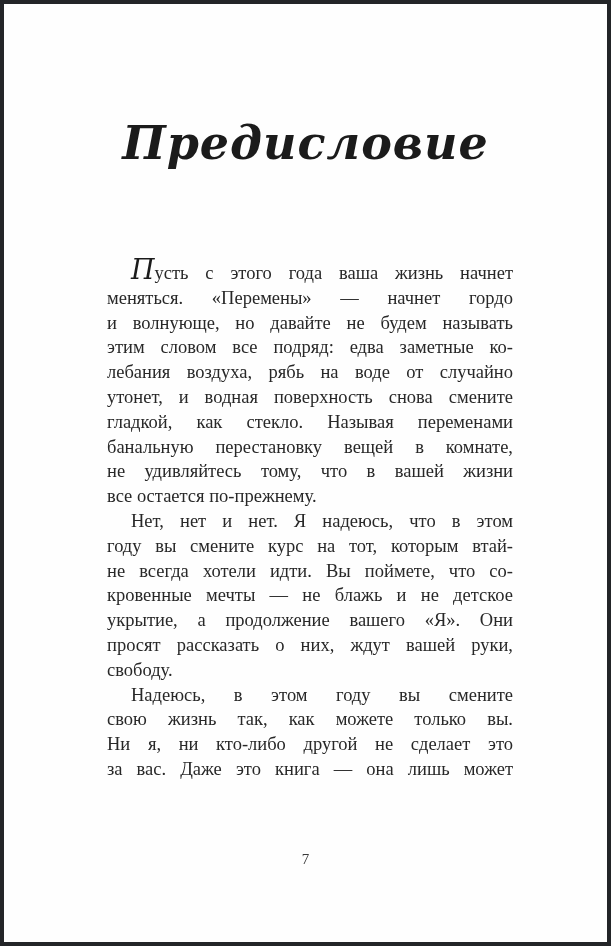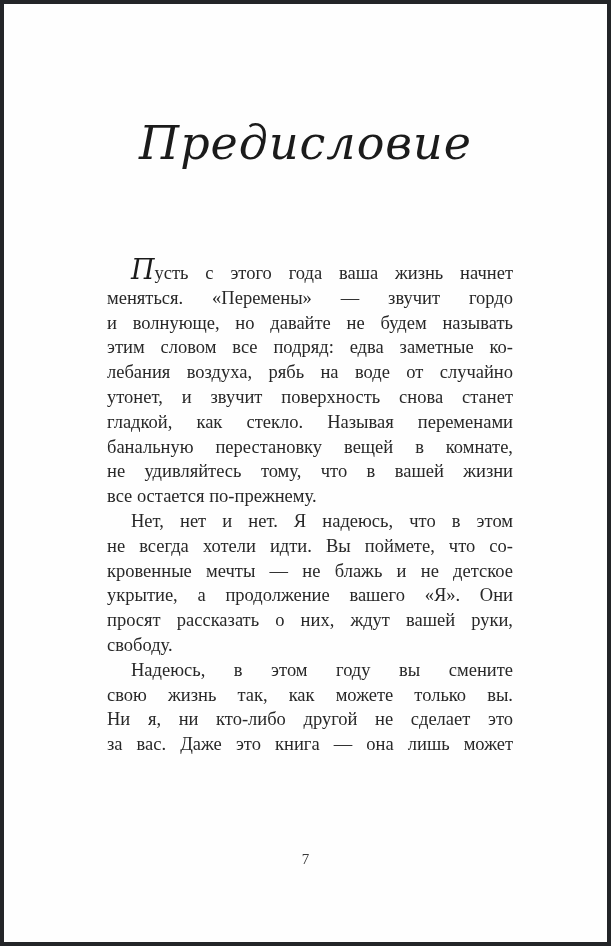--- a/index.html
+++ b/index.html
@@ -17,21 +17,21 @@
   }
 
   .chapter-title {
     position: absolute;
     top: 112px;
     left: 0;
     right: 0;
     text-align: center;
     font-family: "DejaVu Serif", serif;
     font-style: italic;
-    font-weight: normal;
+    font-weight: bold;
     font-size: 46px;
     letter-spacing: 1px;
     color: #1b1b1b;
   }
 
   .text-block {
     position: absolute;
     left: 103px;
     top: 257px;
     width: 406px;
@@ -69,32 +69,33 @@
 </style>
 </head>
 <body>
 
 <div class="frame">
   <h1 class="chapter-title">Предисловие</h1>
 
   <div class="text-block">
       <div class="para">
         <div class="line just indent"><span class="initial">П</span>усть с этого года ваша жизнь начнет</div>
-        <div class="line just">меняться. «Перемены» — звучит гордо</div>
+        <div class="line just">меняться. «Перемены» — начнет гордо</div>
         <div class="line just">и волнующе, но давайте не будем называть</div>
         <div class="line just">этим словом все подряд: едва заметные ко-</div>
         <div class="line just">лебания воздуха, рябь на воде от случайно</div>
-        <div class="line just">утонет, и звучит поверхность снова станет</div>
+        <div class="line just">утонет, и водная поверхность снова смените</div>
         <div class="line just">гладкой, как стекло. Называя переменами</div>
         <div class="line just">банальную перестановку вещей в комнате,</div>
         <div class="line just">не удивляйтесь тому, что в вашей жизни</div>
         <div class="line">все остается по-прежнему.</div>
       </div>
       <div class="para">
         <div class="line just indent">Нет, нет и нет. Я надеюсь, что в этом</div>
+        <div class="line just">году вы смените курс на тот, которым втай-</div>
         <div class="line just">не всегда хотели идти. Вы поймете, что со-</div>
         <div class="line just">кровенные мечты — не блажь и не детское</div>
         <div class="line just">укрытие, а продолжение вашего «Я». Они</div>
         <div class="line just">просят рассказать о них, ждут вашей руки,</div>
         <div class="line">свободу.</div>
       </div>
       <div class="para">
         <div class="line just indent">Надеюсь, в этом году вы смените</div>
         <div class="line just">свою жизнь так, как можете только вы.</div>
         <div class="line just">Ни я, ни кто-либо другой не сделает это</div>

